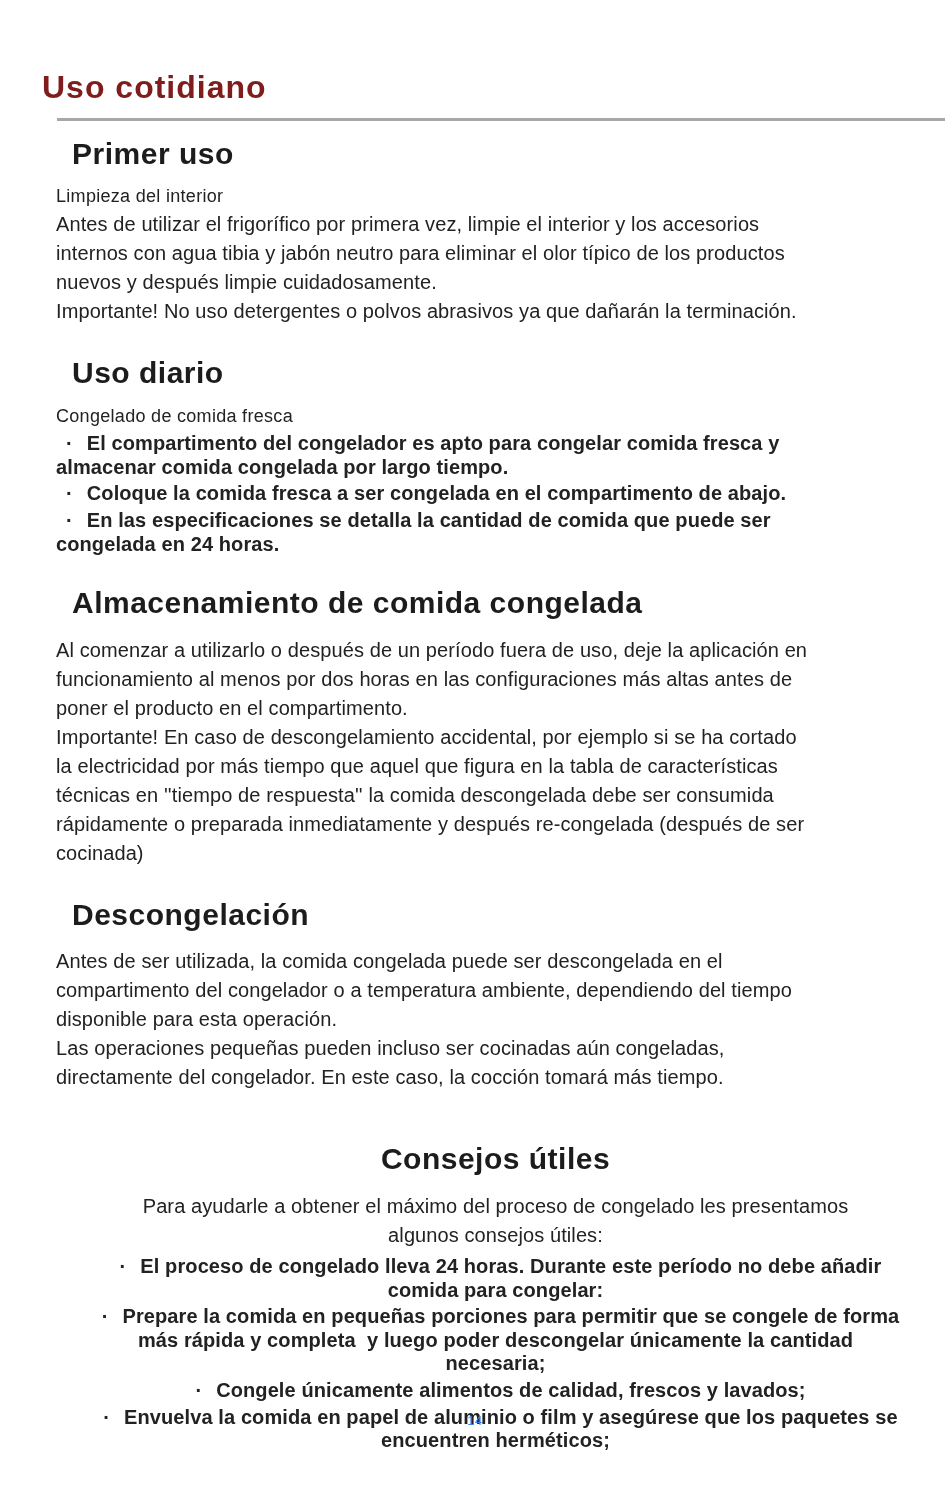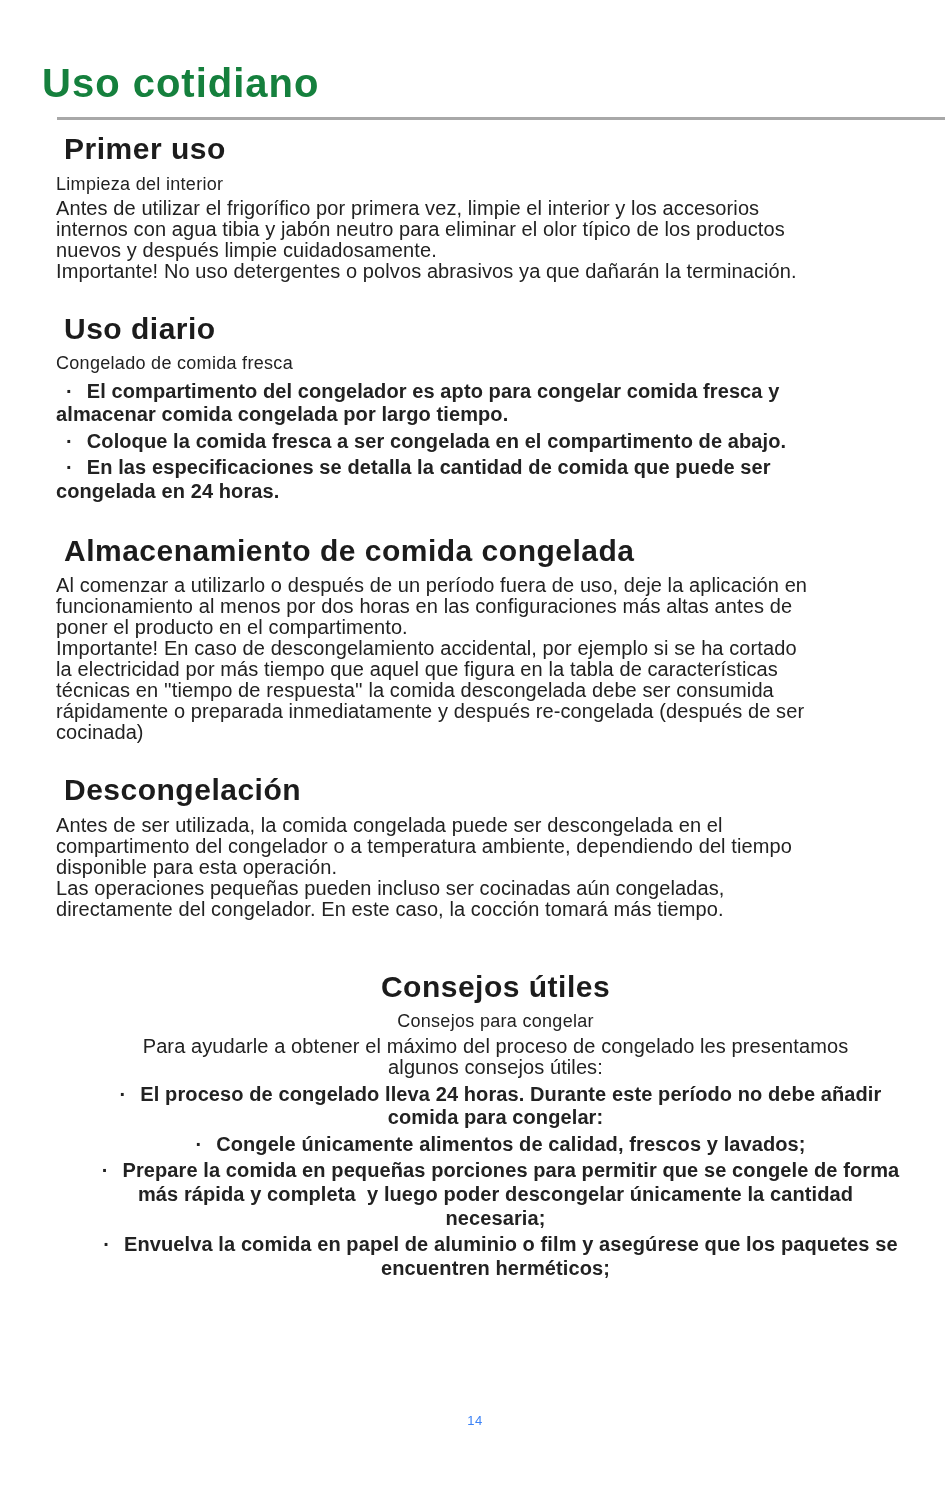--- a/index.html
+++ b/index.html
@@ -16,63 +16,63 @@
     overflow: hidden;
   }
   .page {
     position: relative;
     width: 950px;
     height: 1488px;
     box-sizing: border-box;
     padding-top: 58px;
   }
   .page-title {
-    margin: 4px 0 0 42px;
-    font-size: 40px;
+    margin: 13px 0 0 42px;
+    font-size: 32px;
     font-weight: bold;
     line-height: 1.05;
     letter-spacing: 1px;
-    color: #15803d;
+    color: #7f1d1d;
   }
   .title-rule {
     margin: 13px 0 0 57px;
     width: 888px;
     height: 3px;
     background: #a8a8a8;
   }
   section {
     margin: 30px 15px 0 56px;
   }
   section.first {
     margin-top: 12px;
   }
   section.extra-gap {
     margin-top: 50px;
     text-align: center;
   }
   .section-heading {
-    margin: 8px;
+    margin: 16px;
     font-size: 30px;
     font-weight: bold;
     line-height: 1.12;
     letter-spacing: 0.5px;
     color: #1c1c1c;
   }
   .section-subheading {
     margin: 3px 0 0;
     font-size: 18px;
     font-weight: 400;
     line-height: 1.18;
     letter-spacing: 0.3px;
     color: #222222;
   }
   .body-text {
     margin: 3px 0 0;
     font-size: 20px;
-    line-height: 21px;
+    line-height: 29px;
     letter-spacing: 0.1px;
     white-space: pre-wrap;
   }
   ul.bullets {
     list-style: none;
     margin: 5px 0 0;
     padding: 0;
     font-size: 20px;
     line-height: 23.6px;
     letter-spacing: 0.1px;
@@ -141,30 +141,29 @@
     <h2 class="section-heading">Descongelación</h2>
     <p class="body-text">Antes de ser utilizada, la comida congelada puede ser descongelada en el
 compartimento del congelador o a temperatura ambiente, dependiendo del tiempo
 disponible para esta operación.
 Las operaciones pequeñas pueden incluso ser cocinadas aún congeladas,
 directamente del congelador. En este caso, la cocción tomará más tiempo.</p>
   </section>
 
   <section class="extra-gap">
     <h2 class="section-heading">Consejos útiles</h2>
-    <h3 class="section-subheading">Consejos para congelar</h3>
     <p class="body-text">Para ayudarle a obtener el máximo del proceso de congelado les presentamos
 algunos consejos útiles:</p>
     <ul class="bullets">
       <li><span class="dot">·</span><span>El proceso de congelado lleva 24 horas. Durante este período no debe añadir
 comida para congelar:</span></li>
-      <li><span class="dot">·</span><span>Congele únicamente alimentos de calidad, frescos y lavados;</span></li>
       <li><span class="dot">·</span><span>Prepare la comida en pequeñas porciones para permitir que se congele de forma
 más rápida y completa  y luego poder descongelar únicamente la cantidad
 necesaria;</span></li>
+      <li><span class="dot">·</span><span>Congele únicamente alimentos de calidad, frescos y lavados;</span></li>
       <li><span class="dot">·</span><span>Envuelva la comida en papel de aluminio o film y asegúrese que los paquetes se
 encuentren herméticos;</span></li>
     </ul>
   </section>
 
   <div class="page-number">14</div>
 
 </div>
 
 </body></html>

